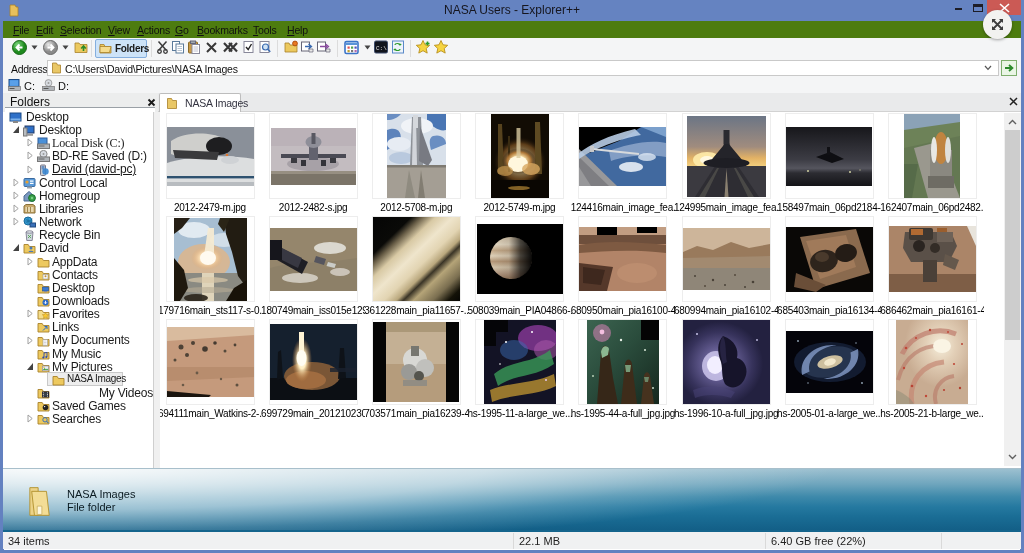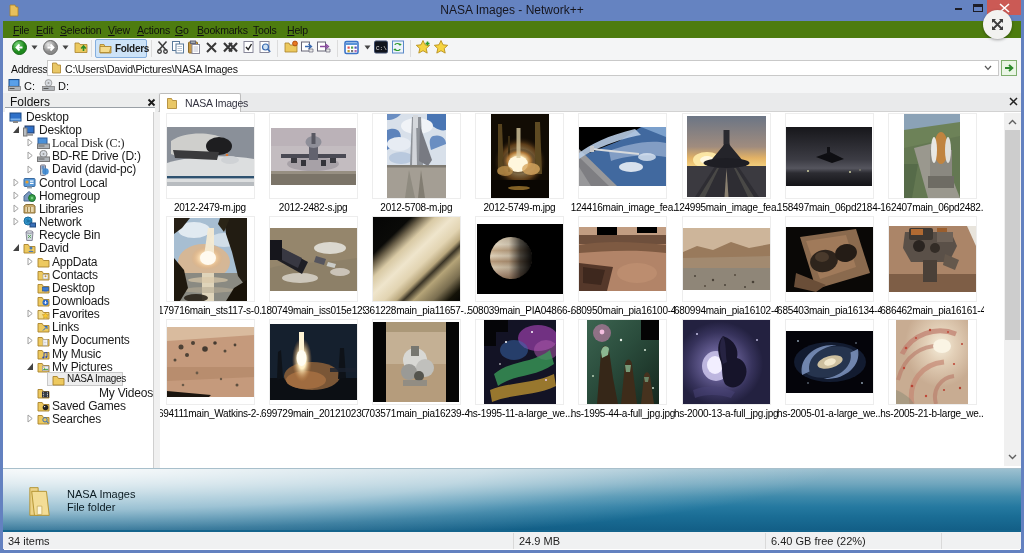--- a/index.html
+++ b/index.html
@@ -44,21 +44,21 @@
 #status span{position:absolute;top:3px}
 #status i{position:absolute;top:1px;width:1px;height:16px;background:#d9d9d9}
 .sep{position:absolute;top:40px;width:1px;height:17px;background:#dcdcdc}
 .tree-row{position:absolute;font-size:12px;letter-spacing:-0.2px;color:#1a1a1a;white-space:nowrap}
 </style></head><body>
 <div id="win">
  <div class="abs" id="title">
    <svg class="abs" style="left:8px;top:4px" width="12" height="13" viewBox="0 0 12 13">
         <path d="M2 1h5l1 2h2v9H2z" fill="#e8c05c" stroke="#a8802a" stroke-width=".8"></path>
       </svg>
-   <div class="abs txt">NASA Images - Network++</div>
+   <div class="abs txt">NASA Users - Explorer++</div>
    <div class="abs" style="left:955px;top:8px;width:7px;height:2px;background:#1d1d26"></div>
    <div class="abs" style="left:973px;top:4px;width:10px;height:8px;border:1px solid #1d1d26;background:transparent"></div>
    <div class="abs" style="left:974px;top:5px;width:8px;height:2px;background:#1d1d26"></div>
    <div class="abs" style="left:987px;top:0;width:34px;height:15px;background:#cb5a55"></div>
    <svg class="abs" style="left:999px;top:3px" width="11" height="10" viewBox="0 0 11 10">
         <path d="M1 1l9 8M10 1l-9 8" stroke="#fff" stroke-width="1.6"></path>
       </svg>
  </div>
  <div class="abs" id="bl"></div>
     <div class="abs" id="br"></div>
@@ -270,30 +270,30 @@
 <div class="tree-row" style="left:52px;top:136px;font-family:Liberation Serif, serif;">Local Disk (C:)</div>
 <svg class="abs" style="left:27px;top:151.4px" width="6" height="9" viewBox="0 0 6 9">
           <path d="M1 1v7l4.2-3.5z" fill="#fff" stroke="#a0a0a0"></path>
         </svg>
 <div class="abs" style="left:37px;top:149.4px;width:13px;height:13px"><svg width="13" height="13" viewBox="0 0 13 13">
             <circle cx="6.5" cy="4" r="3.6" fill="#d8dce2" stroke="#888"></circle>
             <circle cx="6.5" cy="4" r="1" fill="#999"></circle>
             <rect x="0.5" y="7" width="12" height="4.5" fill="#b0b4b8" stroke="#777"></rect>
             <rect x="1.5" y="8.5" width="6" height="1" fill="#666"></rect>
           </svg></div>
-<div class="tree-row" style="left:52px;top:149.3px;">BD-RE Drive (D:)</div>
+<div class="tree-row" style="left:52px;top:149.3px;">BD-RE Saved (D:)</div>
 <svg class="abs" style="left:27px;top:164.5px" width="6" height="9" viewBox="0 0 6 9">
           <path d="M1 1v7l4.2-3.5z" fill="#fff" stroke="#a0a0a0"></path>
         </svg>
 <div class="abs" style="left:37px;top:162.5px;width:13px;height:13px"><svg width="13" height="13" viewBox="0 0 13 13">
             <rect x="3.5" y="1" width="5" height="10.5" rx="1" fill="#c8ccd2" stroke="#778"></rect>
             <rect x="4.5" y="2" width="3" height="3.5" fill="#6a90c0"></rect>
             <circle cx="8.5" cy="7.5" r="3.2" fill="#3a86d0" opacity=".9"></circle>
           </svg></div>
-<div class="tree-row" style="left:52px;top:162.4px;">David (david-pc)</div>
+<div class="tree-row" style="left:52px;top:162.4px;text-decoration:underline;">David (david-pc)</div>
 <svg class="abs" style="left:13px;top:177.7px" width="6" height="9" viewBox="0 0 6 9">
           <path d="M1 1v7l4.2-3.5z" fill="#fff" stroke="#a0a0a0"></path>
         </svg>
 <div class="abs" style="left:23px;top:175.7px;width:13px;height:13px"><svg width="13" height="13" viewBox="0 0 13 13">
             <rect x="1" y="1.5" width="11" height="8" rx="1" fill="#5a9ad8" stroke="#3a6aa0"></rect>
             <circle cx="4" cy="5" r="1.6" fill="#e8a030"></circle>
             <rect x="7" y="3.5" width="3.5" height="1.2" fill="#fff"></rect>
             <rect x="7" y="5.8" width="3.5" height="1.2" fill="#fff"></rect>
             <rect x="4" y="9.5" width="5" height="2" fill="#98a0a8"></rect>
           </svg></div>
@@ -839,21 +839,21 @@
             </defs>
             <rect width="87" height="84" fill="url(#neb6)"></rect>
             <ellipse cx="33" cy="46" rx="14" ry="15" fill="#cdc6ec" opacity=".85"></ellipse>
             <ellipse cx="32" cy="45" rx="8" ry="9" fill="#f2eeff"></ellipse>
             <path d="M40 16 C52 20 56 30 54 38 C62 40 66 50 62 58 C58 68 48 70 42 64 C38 56 40 50 38 42 C34 32 34 22 40 16z" fill="#16142a"></path>
             <path d="M40 16 C44 24 42 34 44 42 L40 44 C36 32 36 22 40 16z" fill="#2a2748" opacity=".8"></path>
             <path d="M10 70 C24 64 40 66 52 72 L48 78 C36 74 22 74 12 78z" fill="#4a4478" opacity=".5"></path>
             <circle cx="14" cy="14" r="1" fill="#c8c4e8"></circle>
             <circle cx="74" cy="20" r="1" fill="#b8b4d8"></circle>
           </svg></div>
-<div class="lbl" style="left:673.9px;top:407.9px">hs-2000-13-a-full_jpg.jpg</div>
+<div class="lbl" style="left:673.9px;top:407.9px">hs-1996-10-a-full_jpg.jpg</div>
 <div class="cell" style="left:784.7px;top:318.9px"></div>
 <div class="abs" style="left:785.7px;top:330.9px;width:87px;height:62px"><svg width="87" height="62" viewBox="0 0 87 62">
             <rect width="87" height="62" fill="#04040a"></rect>
             <ellipse cx="44" cy="31" rx="36" ry="20" fill="#121b30"></ellipse>
             <ellipse cx="44" cy="31" rx="28" ry="15" fill="#26344e" transform="rotate(-12 44 31)"></ellipse>
             <path d="M14 38 C14 20 34 10 54 16 C38 14 22 22 22 36z" fill="#7e94c0" opacity=".85" transform="rotate(-12 44 31)"></path>
             <path d="M74 24 C74 42 54 52 34 46 C50 48 66 40 66 26z" fill="#7e94c0" opacity=".85" transform="rotate(-12 44 31)"></path>
             <ellipse cx="44" cy="31" rx="13" ry="6" fill="#cdbf9e" transform="rotate(-16 44 31)"></ellipse>
             <ellipse cx="44" cy="31" rx="6" ry="3.5" fill="#f2e8cc" transform="rotate(-16 44 31)"></ellipse>
             <circle cx="12" cy="10" r=".9" fill="#9ab"></circle>
@@ -984,21 +984,21 @@
    <svg class="abs" style="left:25px;top:16px" width="24" height="33" viewBox="0 0 26 34">
         <path d="M2 2h9v30H2z" fill="#ecd389" stroke="#b2912f" stroke-width="1"></path>
         <path d="M4 6h16l3 26H7z" fill="#f3dd96" stroke="#b2912f" stroke-width="1"></path>
         <path d="M10 22h5v9h-5z" fill="#fdf6dd" stroke="#c0a24a" stroke-width=".7"></path>
       </svg>
    <span class="abs t1">NASA Images</span>
    <span class="abs t2">File folder</span>
  </div>
  <div class="abs" id="status">
    <span style="left:5px">34 items</span>
-   <span style="left:516px">24.9 MB</span>
+   <span style="left:516px">22.1 MB</span>
    <span style="left:768px">6.40 GB free (22%)</span>
    <i style="left:510px"></i>
       <i style="left:762px"></i>
       <i style="left:938px"></i>
  </div>
 <div class="abs" style="left:983px;top:10px;width:29px;height:29px;border-radius:50%;background:#f2f2f0;box-shadow:0 1px 3px rgba(0,0,0,.35)">
   <svg class="abs" style="left:7px;top:7px" width="15" height="15" viewBox="0 0 15 15">
    <path d="M3 3l9 9M12 3l-9 9" stroke="#3d3d3d" stroke-width="1.8"></path>
    <path d="M2 2h4L2 6zM13 2h-4l4 4zM2 13h4l-4-4zM13 13h-4l4-4z" fill="#3d3d3d"></path>
   </svg>

